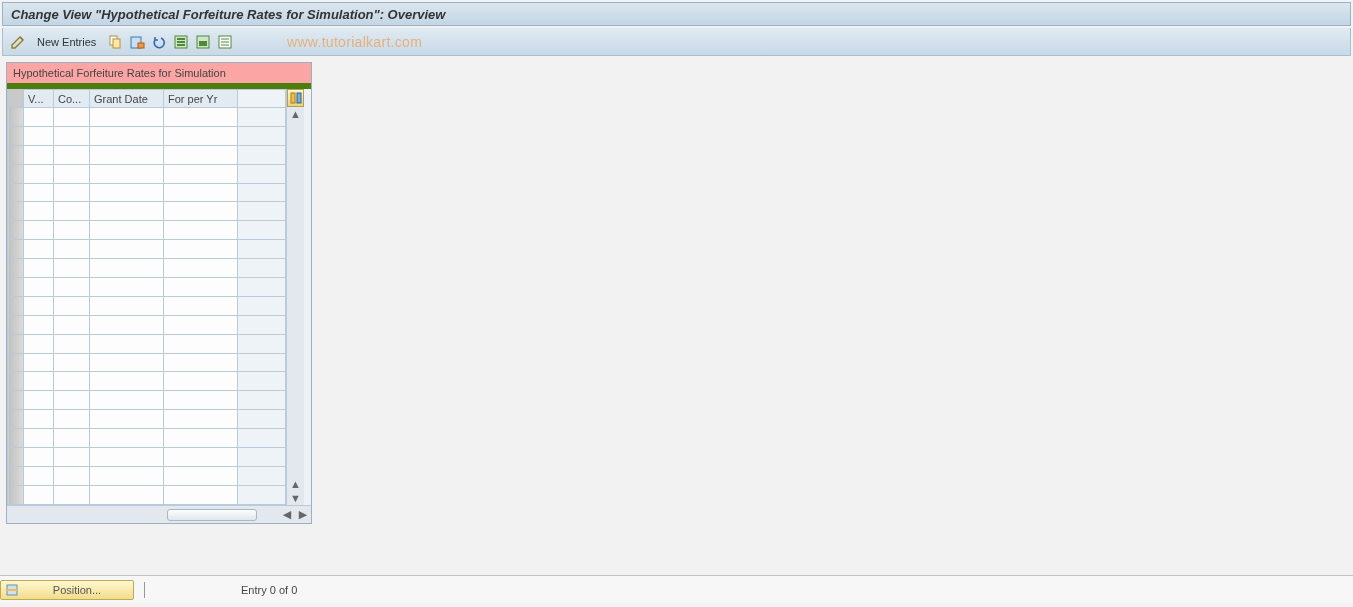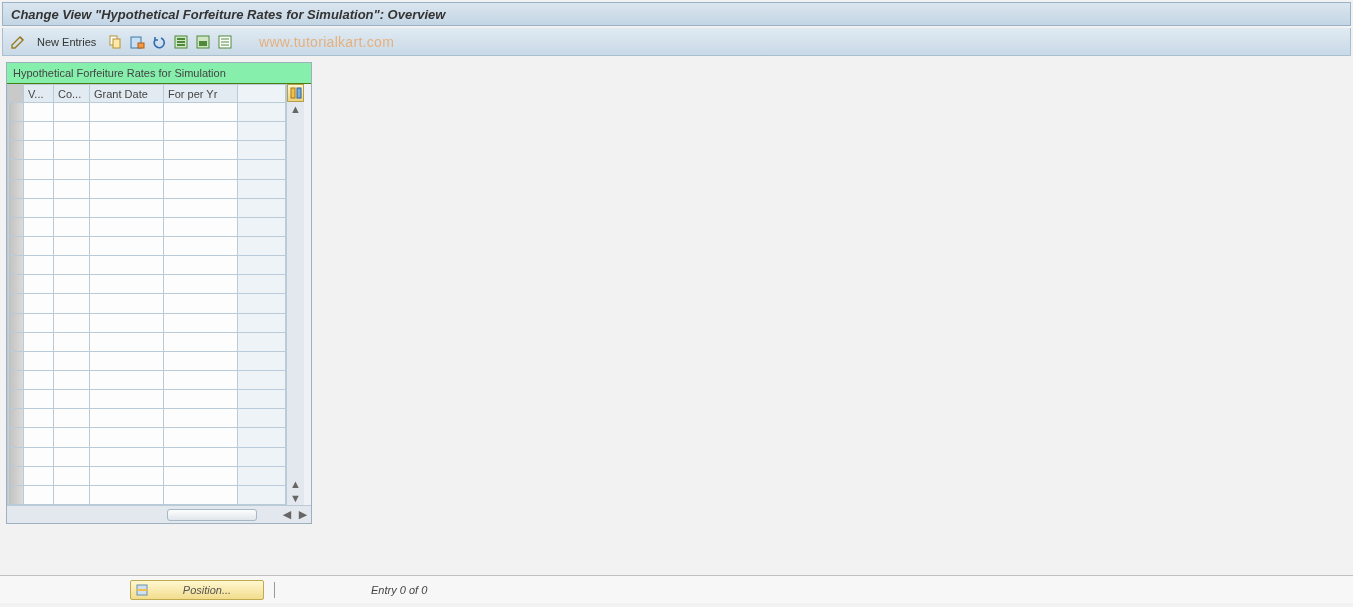--- a/index.html
+++ b/index.html
@@ -54,43 +54,43 @@
     }
     .tbtn svg { display: block; }
     .new-entries {
       font-size: 11px;
       color: #333;
       padding: 2px 6px;
       cursor: pointer;
     }
     .watermark {
       position: absolute;
-      left: 256px;
+      left: 284px;
       color: #e9a86b;
       opacity: 0.85;
       font-size: 14px;
       font-weight: 500;
       letter-spacing: .3px;
       pointer-events: none;
     }
 
     
     .content {
       margin: 6px;
       border: 1px solid #9cb0c0;
       width: 306px;
       height: 462px;
       background: #eef2f6;
       display: flex;
       flex-direction: column;
     }
     .panel-title {
       padding: 4px 6px;
-      background: #86efac;
-      border-bottom: 1px solid #4d7c0f;
+      background: #fca5a5;
+      border-bottom: 6px solid #4d7c0f;
       font-size: 11px;
       color: #444;
     }
 
     .grid-wrap {
       flex: 1;
       display: flex;
       position: relative;
       overflow: hidden;
     }
@@ -177,23 +177,21 @@
     .footer {
       position: absolute;
       bottom: 4px;
       left: 0;
       right: 0;
       height: 28px;
       border-top: 1px solid #c0c0c0;
       background: #f7f7f7;
       display: flex;
       align-items: center;
-      padding-left: 130px;
       gap: 8px;
-      font-style: italic;
     }
     .position-btn {
       width: 134px;
       height: 20px;
       background: linear-gradient(#fff7d0, #f2dd8d);
       border: 1px solid #c0aa50;
       border-radius: 2px;
       display: flex;
       align-items: center;
       cursor: pointer;

